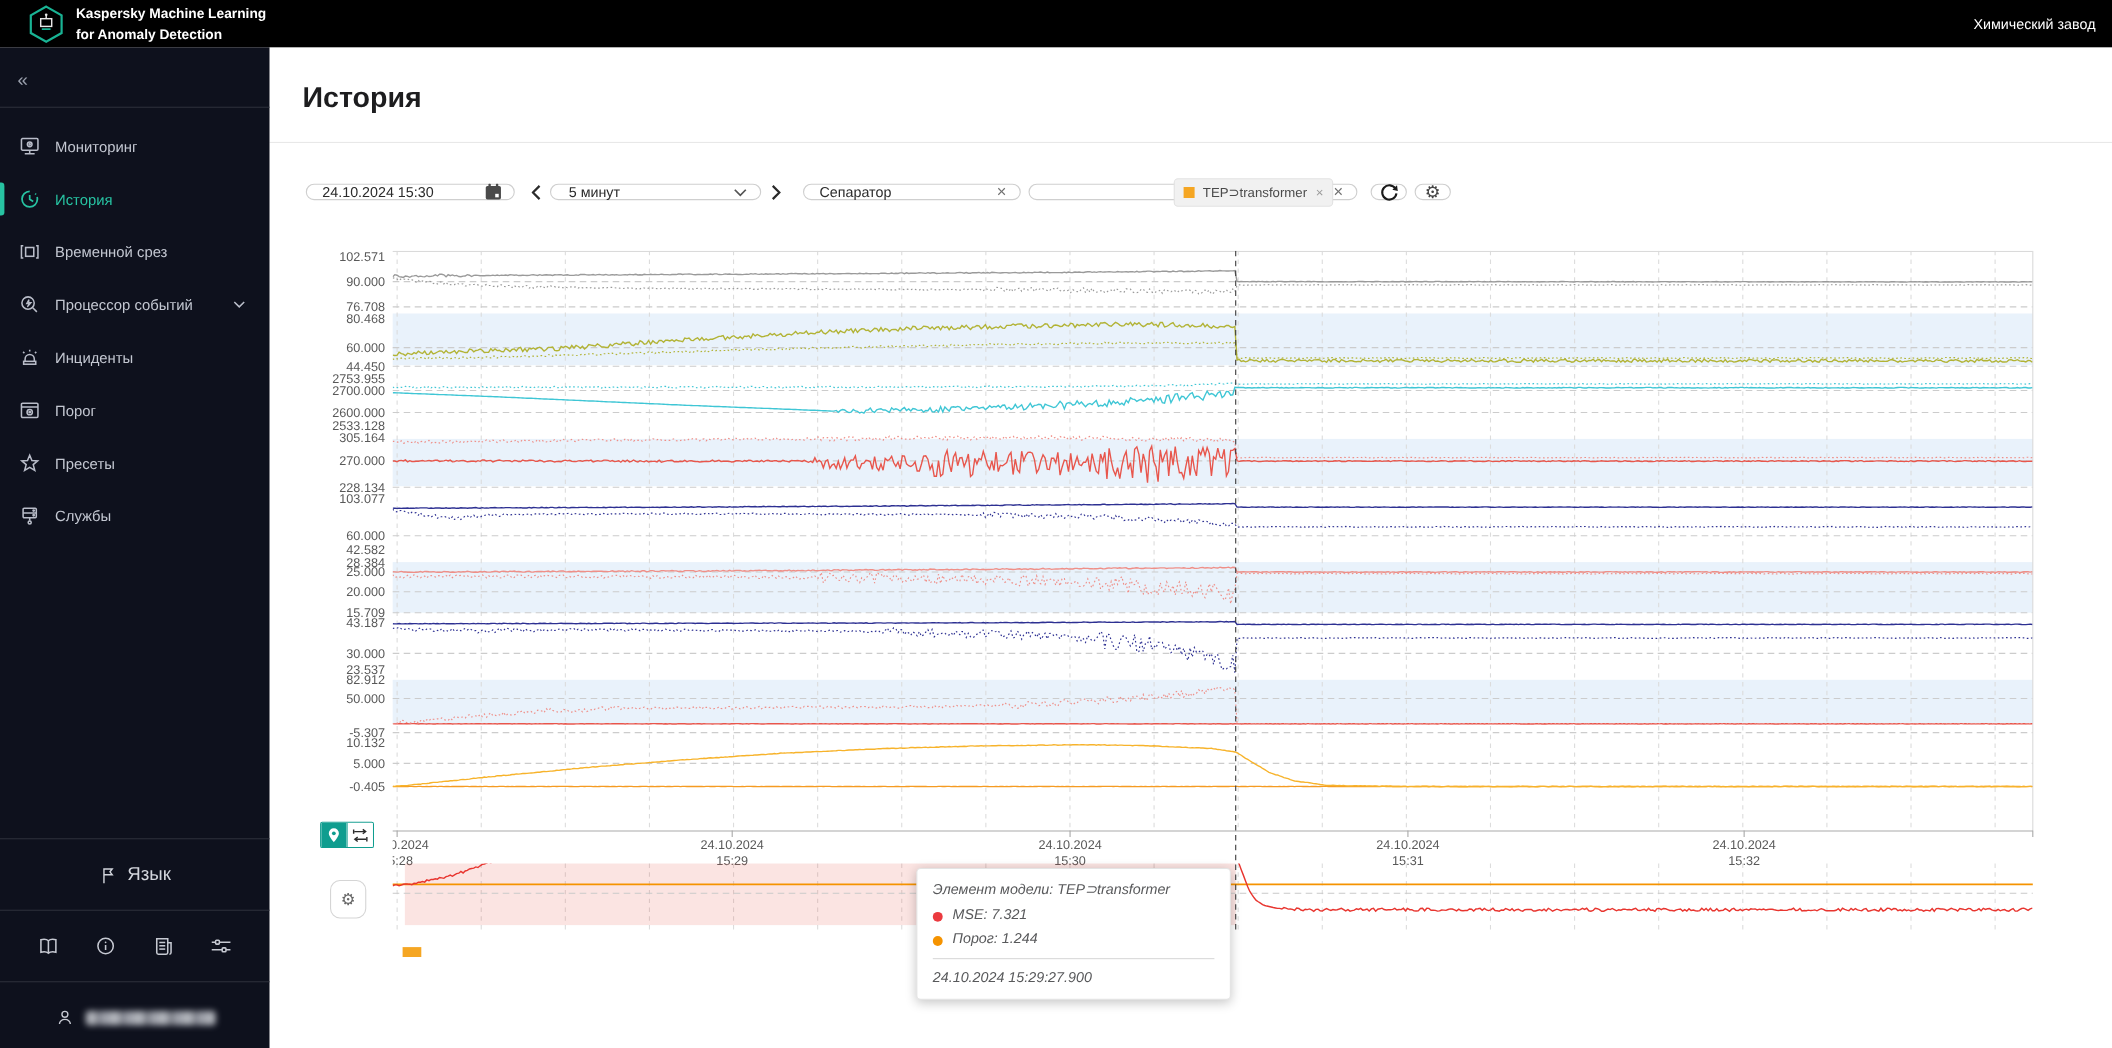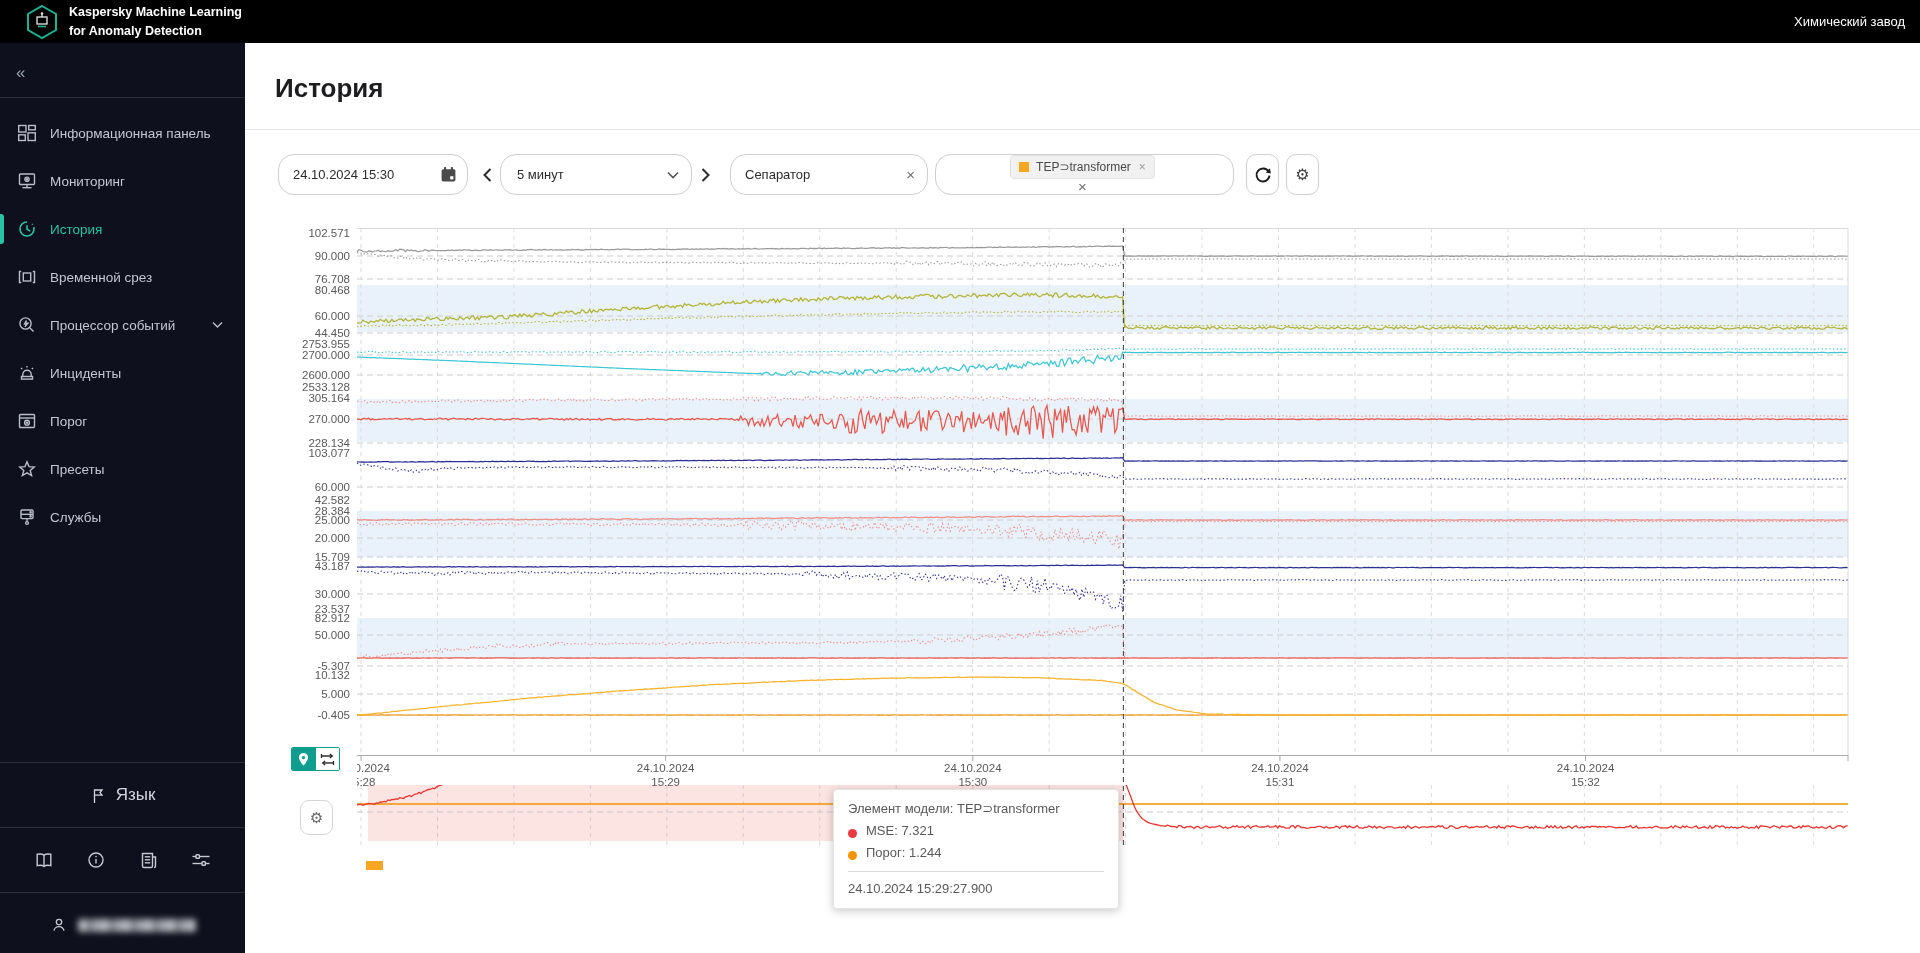--- a/index.html
+++ b/index.html
@@ -27,47 +27,47 @@
   .foot-icons .fbtn{cursor:pointer;display:flex;align-items:center;justify-content:center;width:30px;height:30px;}
   .user-row{position:absolute;left:0;top:866px;width:245px;height:32px;display:flex;align-items:center;justify-content:center;}
   .email-blur{margin-left:10px;width:118px;height:13px;border-radius:3px;background:repeating-linear-gradient(90deg,#cfd2d8 0 9px,#8d9099 9px 14px,#b9bcc4 14px 22px);filter:blur(3px);opacity:.85;}
 
   
   .main{position:absolute;left:245px;top:43px;width:1675px;height:910px;background:#fff;}
   .page-title{position:absolute;left:30px;top:30px;font-size:26px;font-weight:700;color:#1d1d1f;}
   .title-divider{position:absolute;left:0;top:86px;width:1675px;height:1px;background:#e8e8e8;}
 
   
-  .tb{position:absolute;top:111px;height:41px;box-sizing:border-box;}
+  .tb{position:absolute;top:124px;height:15px;box-sizing:border-box;}
   .field{border:1px solid #cfcfcf;border-radius:16px;background:#fff;display:flex;align-items:center;font-size:13px;color:#2b2b2b;cursor:pointer;}
   .tb-date{left:33px;width:190px;padding:0 10px 0 14px;justify-content:space-between;}
   .tb-prev{left:231px;width:22px;display:flex;align-items:center;justify-content:center;cursor:pointer;}
   .tb-step{left:255px;width:192px;padding:0 12px 0 16px;justify-content:space-between;}
   .tb-next{left:449px;width:22px;display:flex;align-items:center;justify-content:center;cursor:pointer;}
   .tb-obj{left:485px;width:198px;padding:0 12px 0 14px;justify-content:space-between;}
-  .tb-models{left:690px;width:299px;padding:0 12px 0 8px;justify-content:flex-start;flex-direction:column;}
+  .tb-models{left:690px;width:299px;padding:0 12px 0 8px;justify-content:flex-end;}
   .chip{display:flex;align-items:center;background:#f1f1f1;border:1px solid #e2e2e2;border-radius:4px;height:24px;padding:0 8px;font-size:12px;color:#4a4a4a;}
   .chip .sw{width:10px;height:10px;background:#f5a623;margin-right:7px;flex:0 0 auto;}
   .chip .cx{margin-left:8px;color:#9a9a9a;font-size:12px;cursor:pointer;}
   .clear-x{color:#6f6f6f;font-size:15px;cursor:pointer;line-height:1;}
   .tb-btn{border:1px solid #cfcfcf;border-radius:10px;background:#fff;width:33px;display:flex;align-items:center;justify-content:center;cursor:pointer;}
   .tb-refresh{left:1001px;}
   .tb-gear{left:1041px;font-size:16px;color:#444;}
 
   
   .chart-wrap{position:absolute;left:35px;top:185px;width:1610px;height:680px;}
   .map-controls{position:absolute;left:46px;top:704px;display:flex;border:1px solid #0f9d8f;border-radius:2px;overflow:hidden;z-index:5;}
   .map-controls .mbtn{width:23px;height:22px;display:flex;align-items:center;justify-content:center;cursor:pointer;}
   .mbtn-pin{background:#0f9d8f;}
   .mbtn-range{background:#fff;border-left:1px solid #0f9d8f;}
   .mse-gear{position:absolute;left:55px;top:757px;width:31px;height:33px;border:1px solid #d5d5d5;border-radius:9px;background:#fff;display:flex;align-items:center;justify-content:center;font-size:15px;color:#666;cursor:pointer;z-index:5;}
   .legend-swatch{position:absolute;left:121px;top:818px;width:17px;height:9px;background:#f5a623;cursor:pointer;z-index:5;}
 
   
-  .tooltip{position:absolute;left:588px;top:746px;width:256px;background:#fff;border:1px solid #e4e4e4;border-radius:4px;box-shadow:0 2px 10px rgba(0,0,0,.22);padding:11px 14px 12px;z-index:10;font-size:13px;color:#58595b;}
+  .tooltip{position:absolute;left:588px;top:746px;width:256px;background:#fff;border:1px solid #e4e4e4;border-radius:4px;box-shadow:0 2px 10px rgba(0,0,0,.22);padding:11px 14px 12px;z-index:10;font-size:13px;color:#58595b;font-style:italic;}
   .tt-row{display:flex;align-items:flex-end;margin-top:7px;}
   .tt-dot{width:9px;height:9px;border-radius:50%;margin-right:9px;flex:0 0 auto;}
   .tt-div{height:1px;background:#d9d9d9;margin:11px 0 9px;}
 </style>
 </head>
 <body>
 
 <div id="app">
 
   <div class="topbar">
@@ -85,29 +85,20 @@
       </div>
     </div>
     <div class="workspace">Химический завод</div>
   </div>
 
   <div class="sidebar">
     <div class="collapse-btn">«</div>
     <div class="side-divider" style="top:54px"></div>
 
     <div class="nav">
-      <div class="nav-item">
-        <svg class="nav-ico" width="20" height="20" viewBox="0 0 20 20" fill="none" stroke="#b9bdc9" stroke-width="1.4">
-          <rect x="1.7" y="2.5" width="7.3" height="6.5"></rect>
-            <rect x="11.7" y="2.5" width="6.6" height="4.3"></rect>
-          <rect x="1.7" y="11.8" width="6.6" height="5.7"></rect>
-            <rect x="11" y="9.8" width="7.3" height="7.7"></rect>
-        </svg>
-        <span class="nav-label">Информационная панель</span>
-      </div>
       <div class="nav-item">
         <svg class="nav-ico" width="20" height="20" viewBox="0 0 20 20" fill="none" stroke="#b9bdc9" stroke-width="1.4">
           <rect x="2.5" y="3" width="15" height="10.5" rx="1"></rect>
           <circle cx="10" cy="8.2" r="2.1"></circle>
             <circle cx="10" cy="8.2" r="0.5" fill="#b9bdc9"></circle>
           <line x1="10" y1="13.5" x2="10" y2="16"></line>
             <line x1="5.5" y1="16.7" x2="14.5" y2="16.7"></line>
         </svg>
         <span class="nav-label">Мониторинг</span>
       </div>

